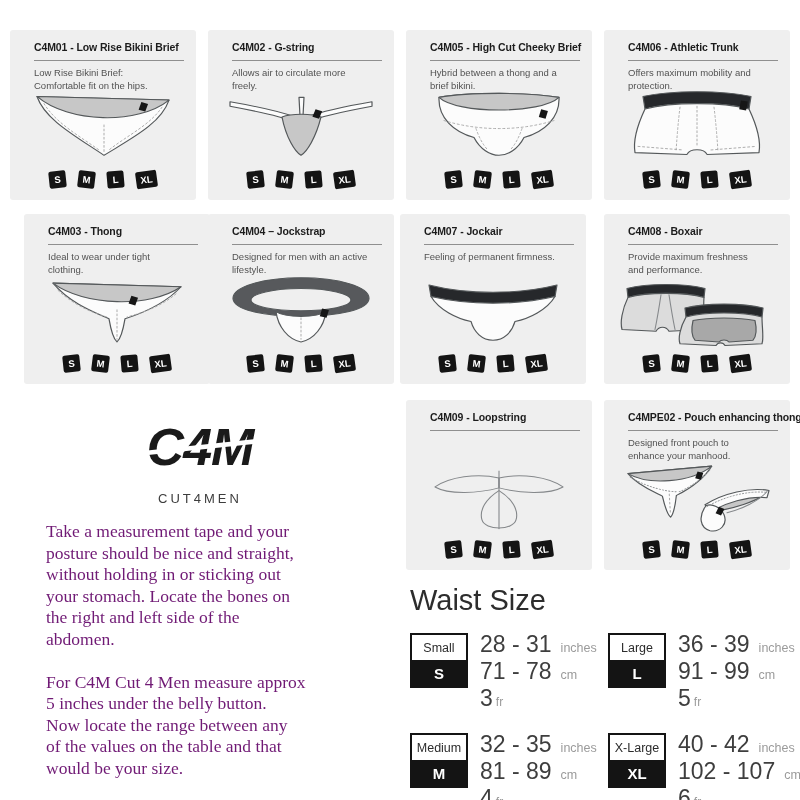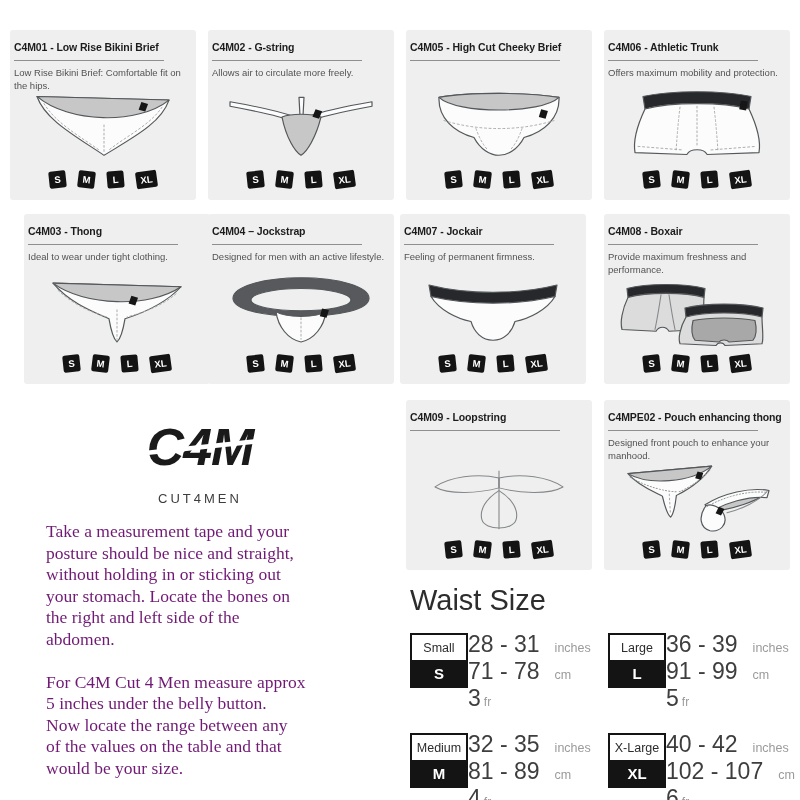--- a/index.html
+++ b/index.html
@@ -3,21 +3,21 @@
 <meta charset="utf-8">
 <style>
   html,body { margin:0; padding:0; background:#ffffff; }
   .page {
     position:relative; width:800px; height:800px; background:#ffffff;
     font-family:"Liberation Sans", sans-serif; overflow:hidden;
   }
   
   .card {
     position:absolute; width:186px; height:170px; background:#efefef;
-    border-radius:3px; box-sizing:border-box; padding:11px 4px;
+    border-radius:3px; box-sizing:border-box; padding:11px 24px;
   }
   .card-title {
     font-size:10.5px; font-weight:bold; color:#1c1c1c; letter-spacing:-0.1px;
     white-space:nowrap;
   }
   .card-divider { border:none; border-top:1px solid #8f8f8f; margin:7px 0 6px 0; width:150px; }
   .card-desc { font-size:9.5px; color:#525252; line-height:1.35; }
   .illus { position:absolute; left:13px; right:13px; top:54px; height:82px; }
   .illus svg { width:100%; height:100%; display:block; }
   .illus path, .illus rect { stroke:#54585a; stroke-width:1.2; stroke-linejoin:round; stroke-linecap:round; }
@@ -40,29 +40,29 @@
   .sizes .size-badge:nth-child(4){ transform:rotate(-8deg); }
   
   .logo-block { position:absolute; left:30px; top:420px; width:340px; text-align:center; }
   .logo-sub { font-size:13px; letter-spacing:3px; color:#3d3d3d; margin-top:11px; }
   .instructions { position:absolute; left:46px; top:521px; width:346px; color:#701a75;font-family:Liberation Serif, serif; }
   .instructions p { margin:0 0 21px 0; font-size:17.5px; line-height:21.6px; white-space:pre-line; }
   
   .waist { position:absolute; left:410px; top:584px; width:382px; }
   .waist-title { font-size:29px; font-weight:400; color:#2d2d2d; margin:0 0 16px 0; }
   .waist-grid { display:grid; grid-template-columns:198px 184px; row-gap:19px; }
-  .waist-cell { display:flex; gap:0; align-items:flex-start; }
+  .waist-cell { display:flex; gap:12px; align-items:flex-start; }
   .wbadge {
     width:58px; height:55px; border:2px solid #141414; box-sizing:border-box;
     background:#ffffff; display:flex; flex-direction:column; flex:none;
   }
   .wbadge-label { flex:1; display:flex; align-items:center; justify-content:center; font-size:12.5px; color:#2c2c2c; }
   .wbadge-letter { height:26px; background:#141414; color:#ffffff; font-weight:bold; font-size:15px; display:flex; align-items:center; justify-content:center; }
   .wvals { font-size:23px; color:#3e3e3e; line-height:23px; white-space:nowrap; }
-  .unit { font-size:12.5px; color:#9b9b9b; margin-left:15px; }
+  .unit { font-size:12.5px; color:#9b9b9b; margin-left:9px; }
   .unit-fr { font-size:12px; color:#9b9b9b; margin-left:3px; }
 </style>
 </head>
 <body>
 
 <div class="page">
 
   <div class="card" style="left:10px;top:30px">
     <div class="card-title">C4M01 - Low Rise Bikini Brief</div>
     <hr class="card-divider">
@@ -102,20 +102,21 @@
       <span class="size-badge">S</span>
       <span class="size-badge">M</span>
       <span class="size-badge">L</span>
       <span class="size-badge xl">XL</span>
     </div>
   </div>
 
   <div class="card" style="left:406px;top:30px">
     <div class="card-title">C4M05 - High Cut Cheeky Brief</div>
     <hr class="card-divider">
+    <div class="card-desc">Hybrid between a thong and a brief bikini.</div>
     <div class="illus">
       <svg viewBox="0 0 160 92" preserveAspectRatio="none">
         <path d="M20,15 C50,9 110,9 140,15 C141,38 125,54 105,60 C99,73 89,80 80,80 C71,80 61,73 55,60 C35,54 19,38 20,15 Z" fill="#fcfcfc"></path>
         <path d="M20,15 C50,9 110,9 140,15 C122,34 38,34 20,15 Z" fill="#c7c7c7"></path>
         <path class="dash" d="M25,41 C60,53 100,53 135,41"></path>
         <path class="dash" d="M57,50 C60,60 64,68 68,73"></path>
         <path class="dash" d="M103,50 C100,60 96,68 92,73"></path>
         <rect x="121" y="29" width="7" height="9" transform="rotate(15 124 33)" fill="#161616"></rect>
       </svg>
     </div>

